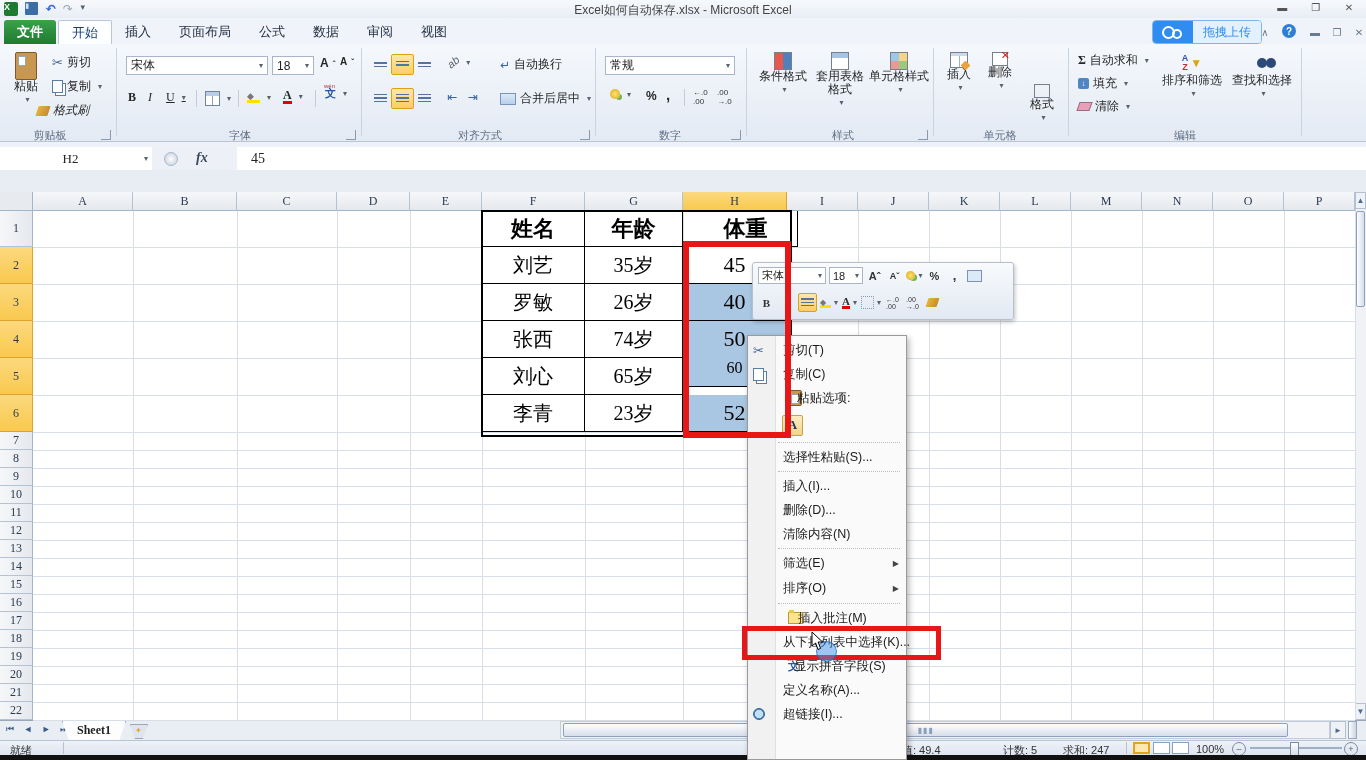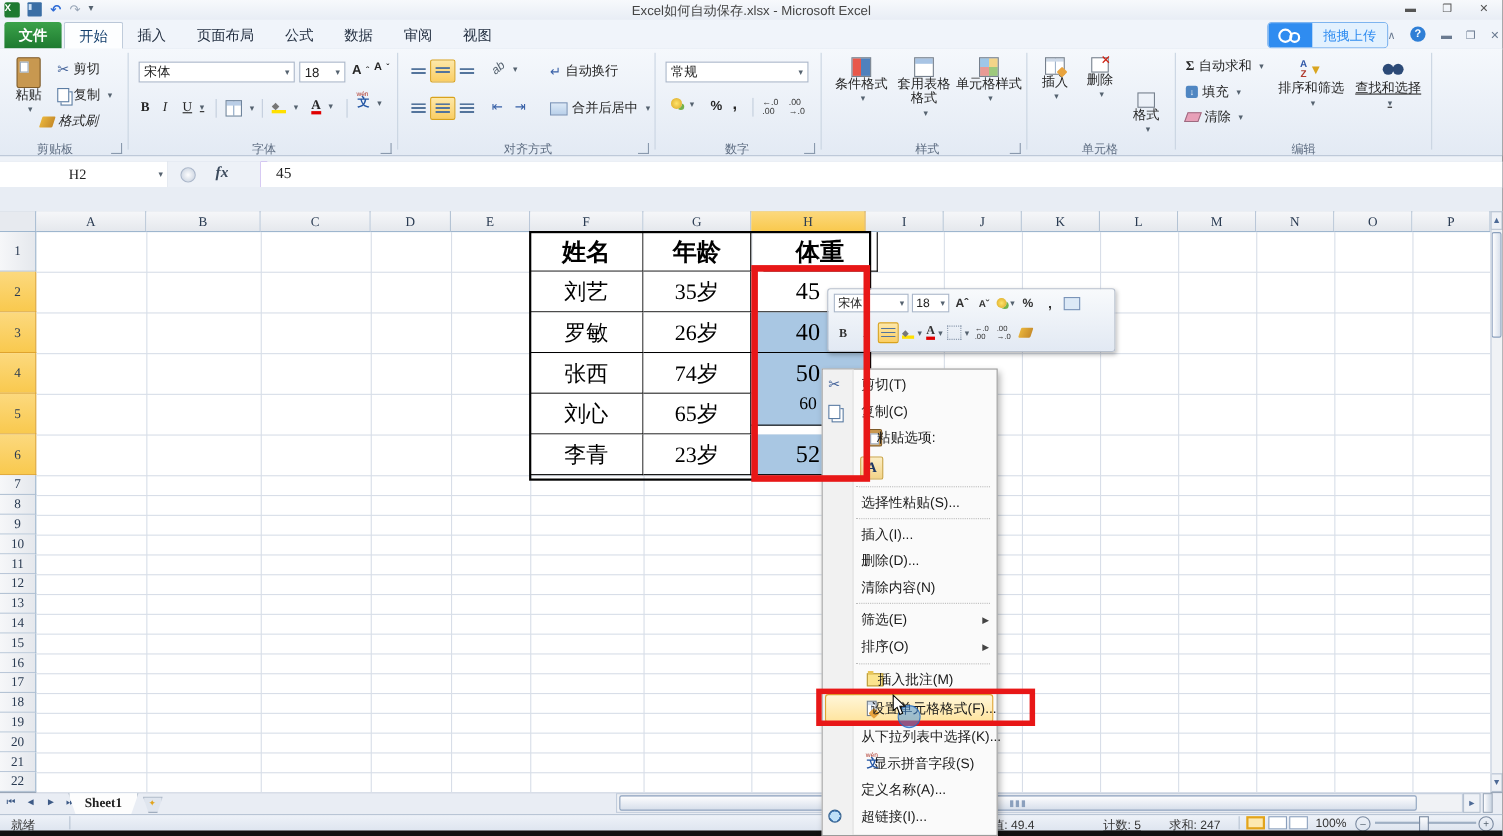--- a/index.html
+++ b/index.html
@@ -341,21 +341,21 @@
         <span class="car">▾</span>
     </div>
     <div class="bigbtn" style="left:1158px;top:8px;width:68px;">
       <span style="height:22px;display:flex;align-items:center;">
         <i style="font-style:normal;font-size:9px;font-weight:bold;color:#3158a8;line-height:9px;">A<br><span style="color:#b03a2e;">Z</span></i>
         <i style="font-style:normal;color:#d9a520;margin-left:2px;">▼</i>
       </span>
       <span>排序和筛选</span>
         <span class="car">▾</span>
     </div>
-    <div class="bigbtn" style="left:1228px;top:8px;width:68px;text-decoration:underline;">
+    <div class="bigbtn" style="left:1228px;top:8px;width:68px;">
       <span style="width:10px;height:10px;margin:6px 0;border-radius:50%;background:#2c4a77;box-shadow:9px 0 0 #2c4a77;"></span>
       <span>查找和选择</span>
         <span class="car">▾</span>
     </div>
     <div class="glabel" style="left:1155px;width:60px;">编辑</div>
     <div class="gdiv" style="left:1301px;"></div>
   </div>
 
   <div id="fbar" class="abs"></div>
   <div id="namebox" class="abs">
@@ -607,25 +607,20 @@
           <span class="t">排序(O)</span>
           <span class="sub">▶</span>
         </div>
         <div class="msep">
           <i></i>
         </div>
         <div class="mi">
           <span class="mic note"></span>
           <span class="t">插入批注(M)</span>
         </div>
-        <div class="mi hl">
-          <span class="hlbox"></span>
-          <span class="mic format"></span>
-          <span class="t">设置单元格格式(F)...</span>
-        </div>
         <div class="mi">
           <span class="t">从下拉列表中选择(K)...</span>
         </div>
         <div class="mi">
           <span class="mic wen">文</span>
           <span class="t">显示拼音字段(S)</span>
         </div>
         <div class="mi">
           <span class="t">定义名称(A)...</span>
         </div>

